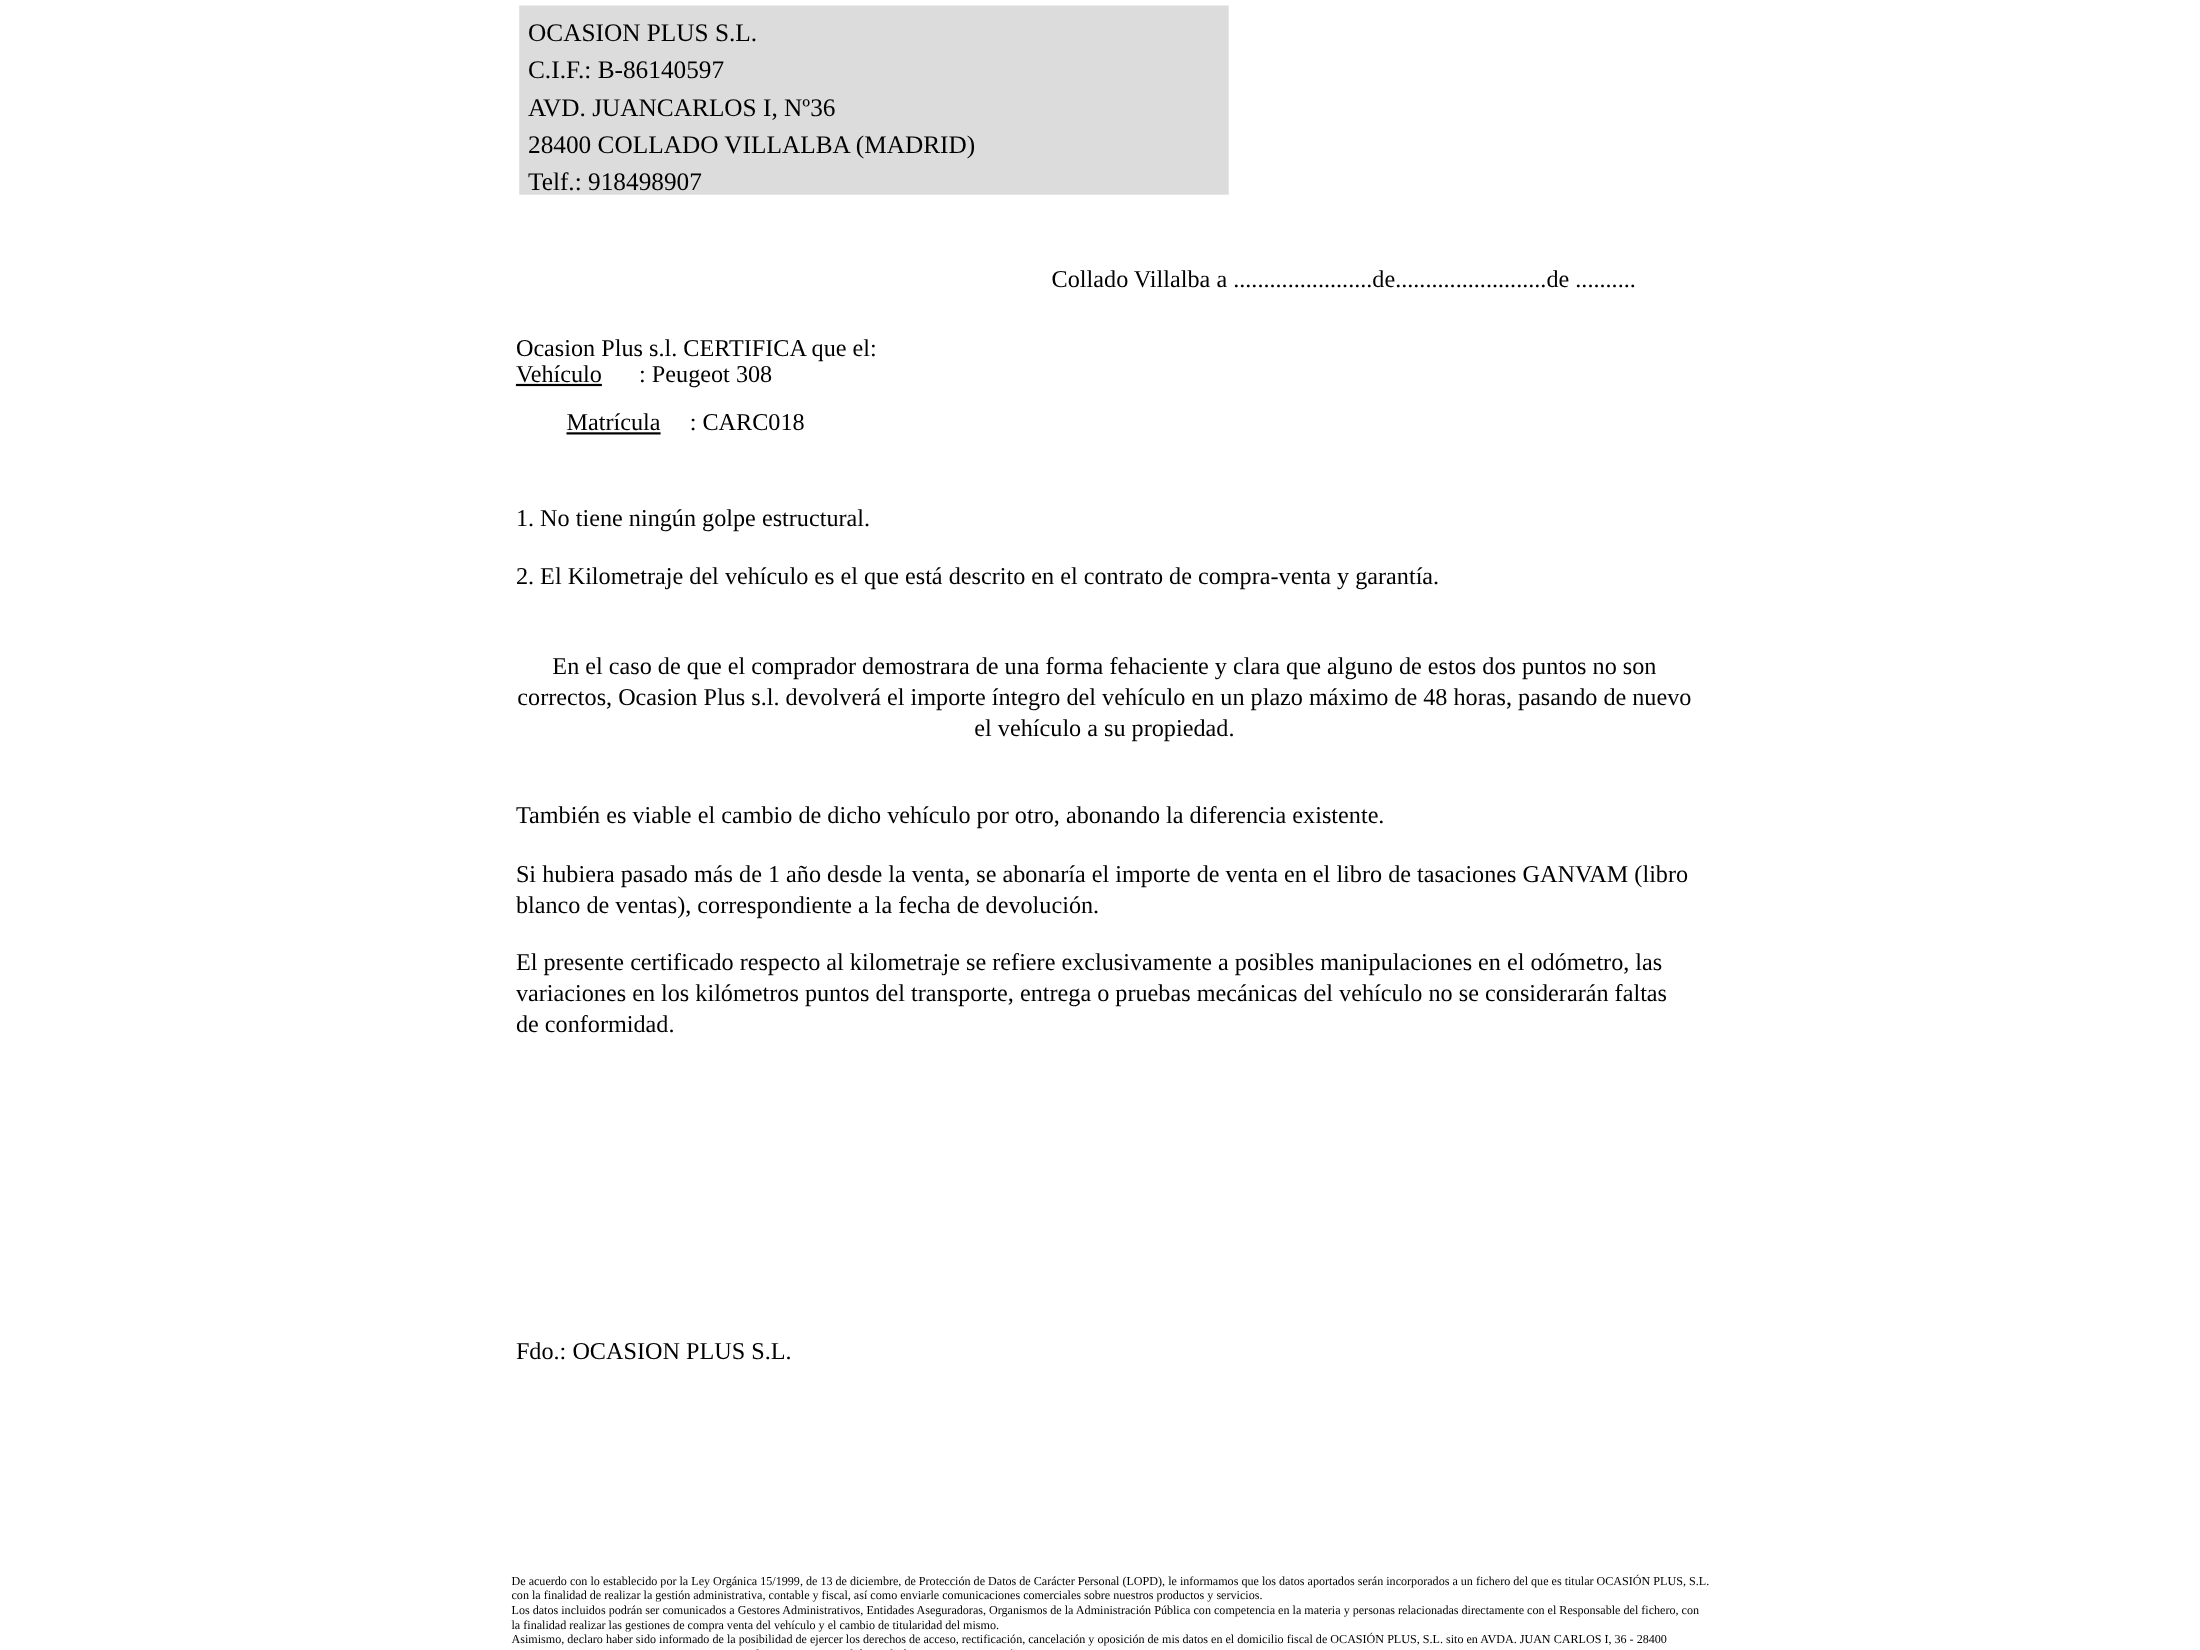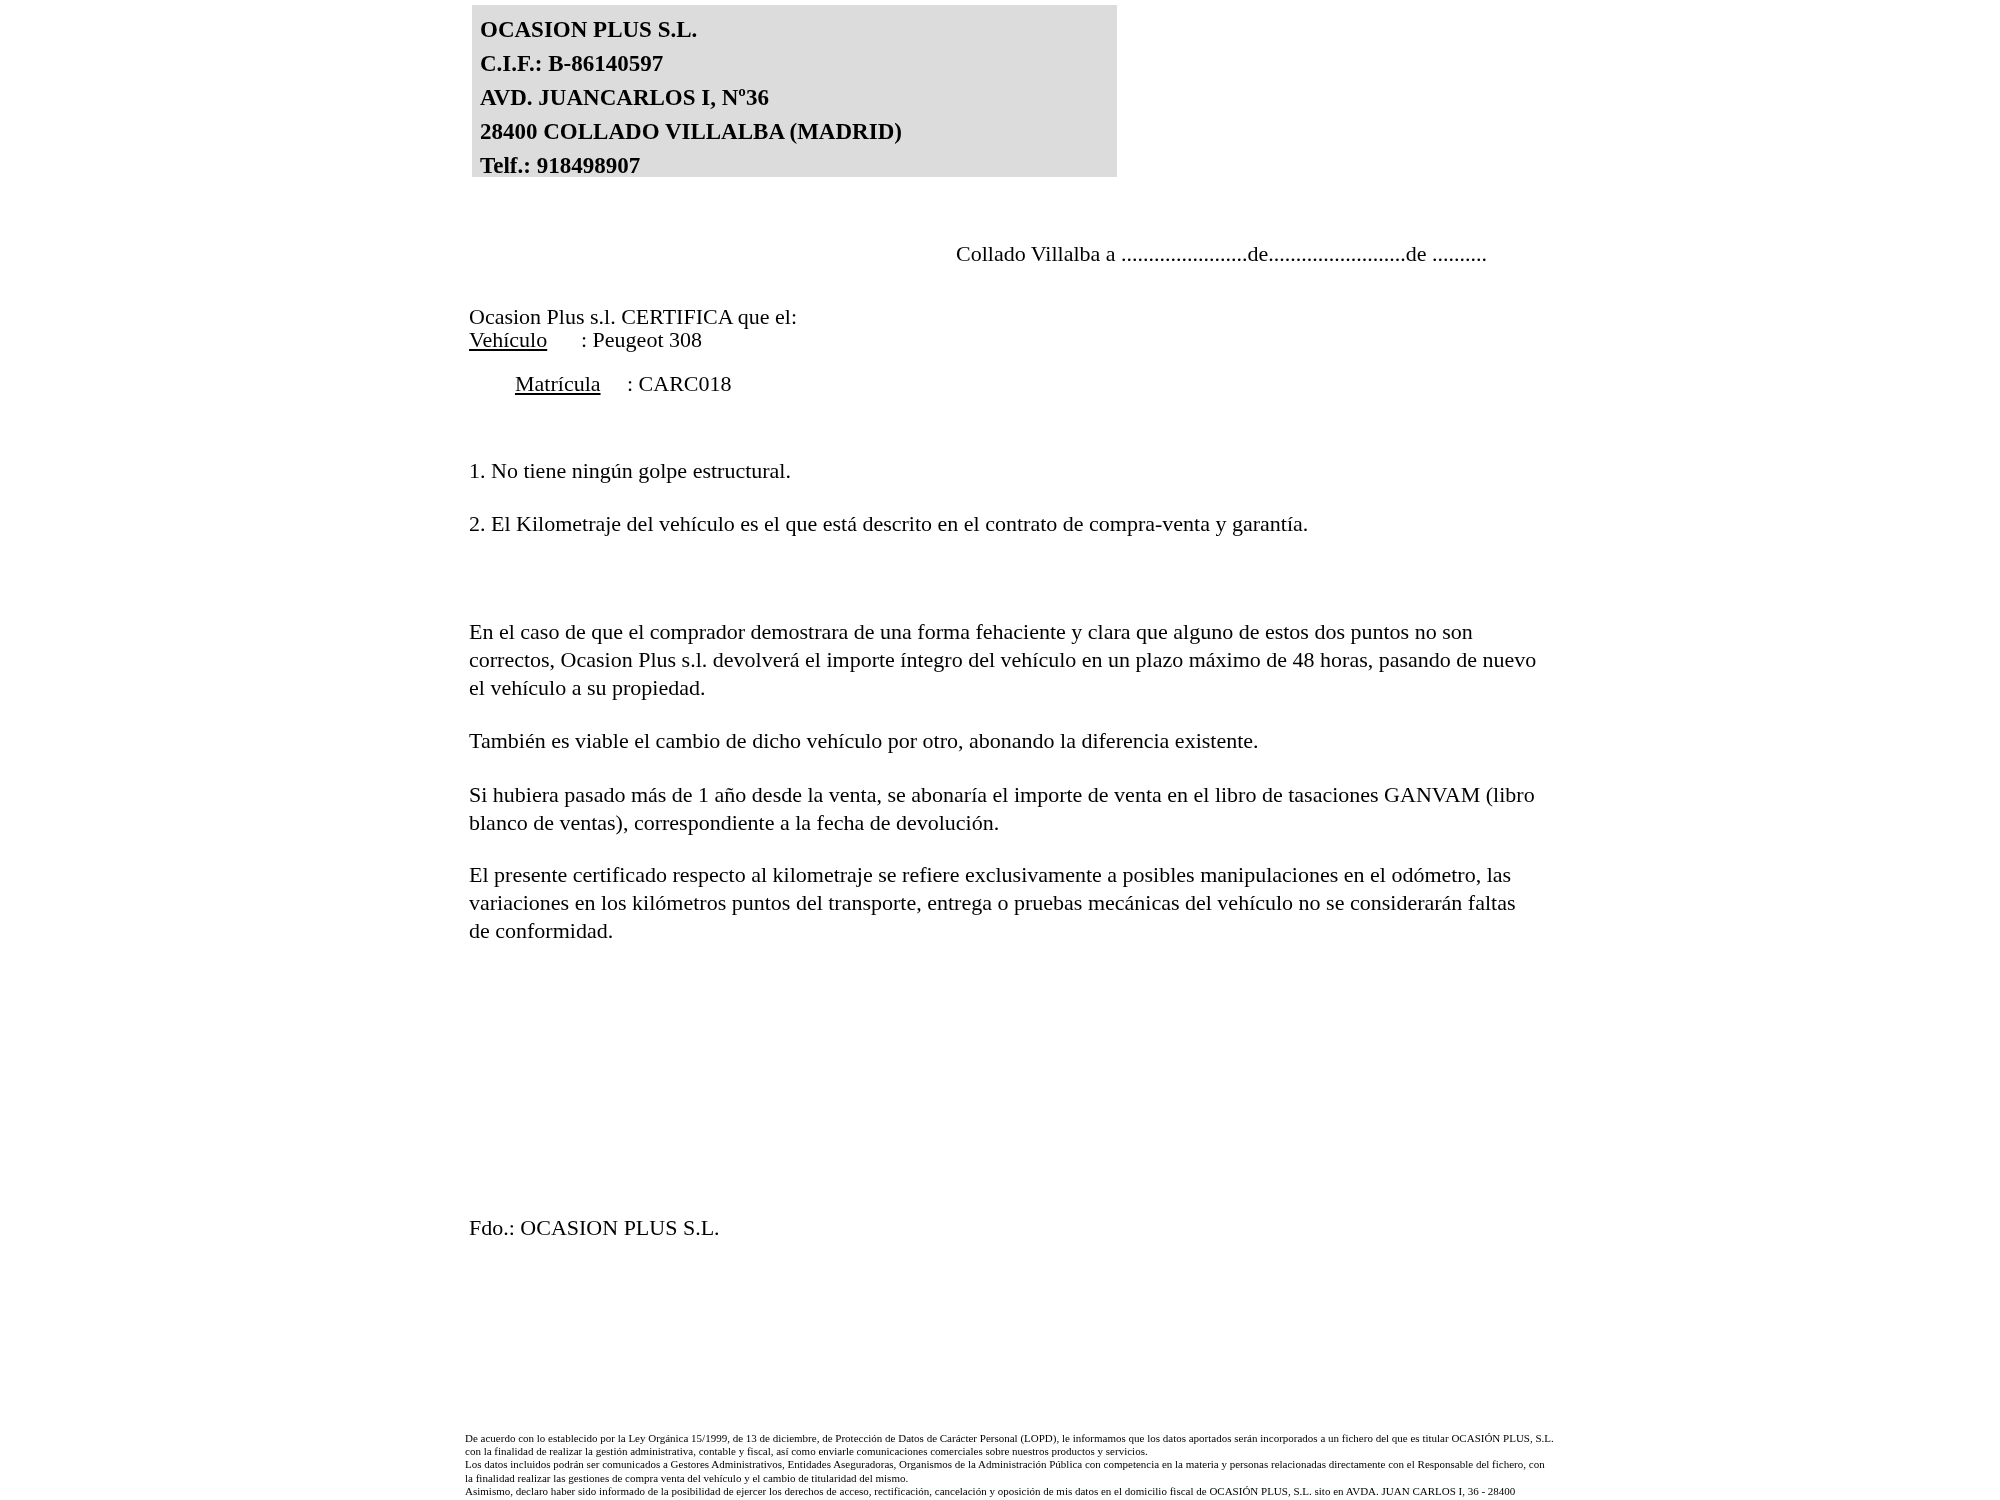--- a/index.html
+++ b/index.html
@@ -21,21 +21,21 @@
     left: 472px;
     top: 5px;
     width: 645px;
     height: 172px;
     background: #dcdcdc;
     box-sizing: border-box;
     padding: 8px 0 0 8px;
   }
   .header-line {
     font-size: 23px;
-    font-weight: bold;
+    font-weight: normal;
     line-height: 34px;
     white-space: nowrap;
   }
   .dateline {
     position: absolute;
     left: 956px;
     top: 241px;
     font-size: 22px;
     white-space: nowrap;
   }
@@ -44,21 +44,21 @@
     left: 469px;
     width: 1070px;
     font-size: 22px;
     line-height: 28px;
   }
   .certifies  { top: 303px; }
   .veh-line   { top: 326px; }
   .plate-line { top: 370px; margin-left: 46px; }
   .point-1    { top: 457px; }
   .point-2    { top: 510px; white-space: nowrap; }
-  .para-1     { top: 618px; }
+  .para-1     { top: 592px; text-align: center; }
   .para-2     { top: 727px; }
   .para-3     { top: 781px; }
   .para-4     { top: 861px; }
   .signature  { top: 1214px; }
   .label-cell {
     display: inline-block;
     width: 112px;
   }
   .u { text-decoration: underline; }
   .legal {

